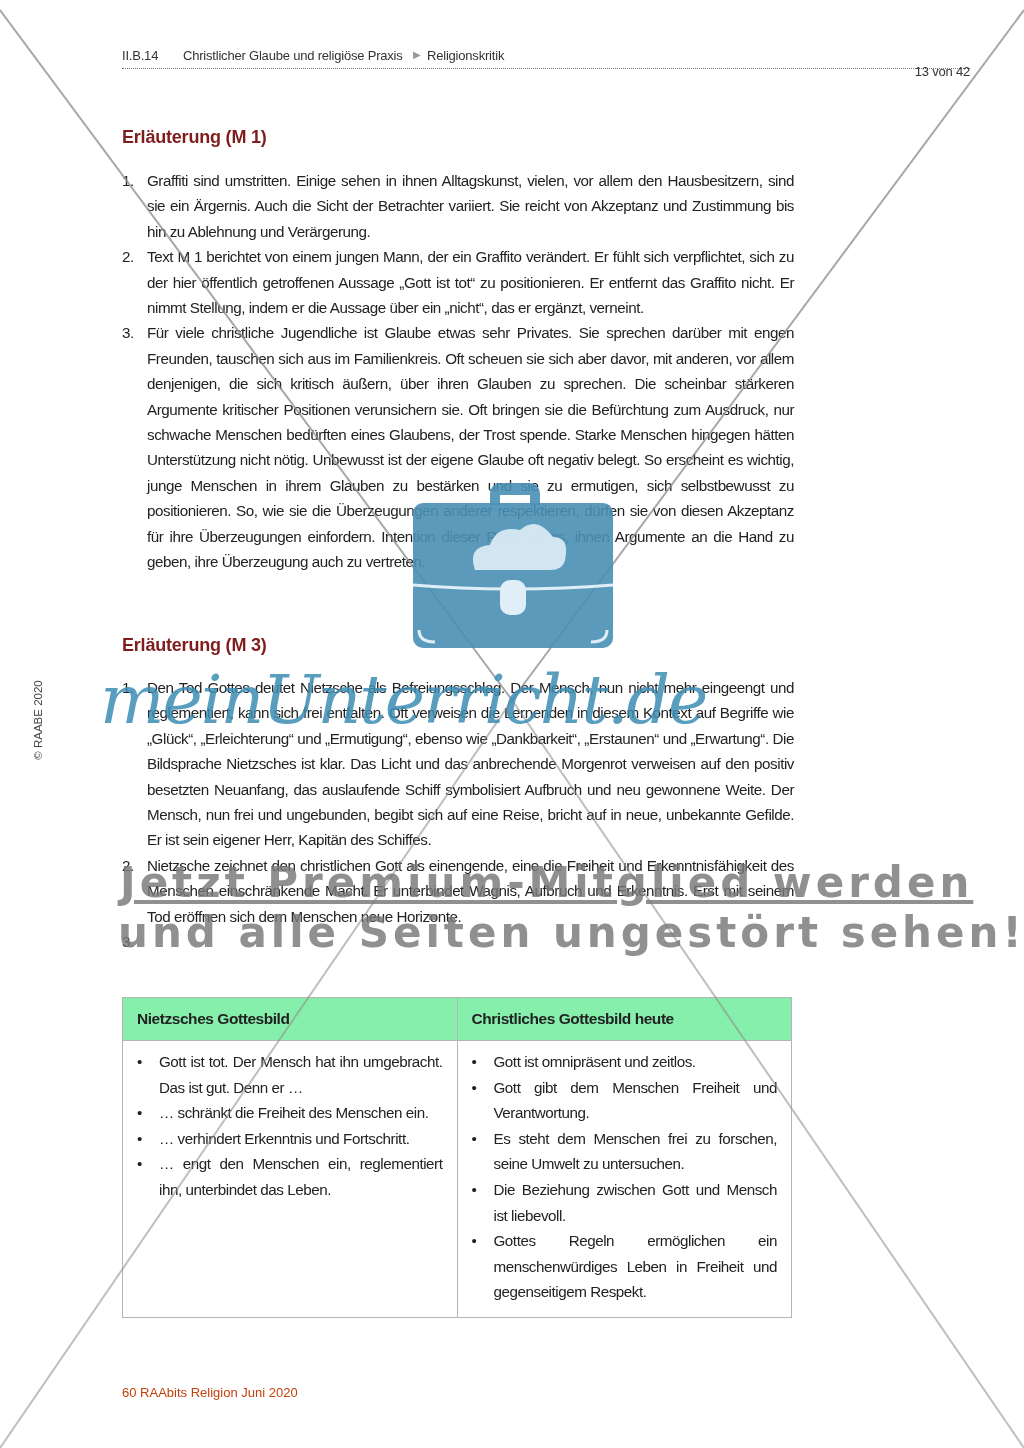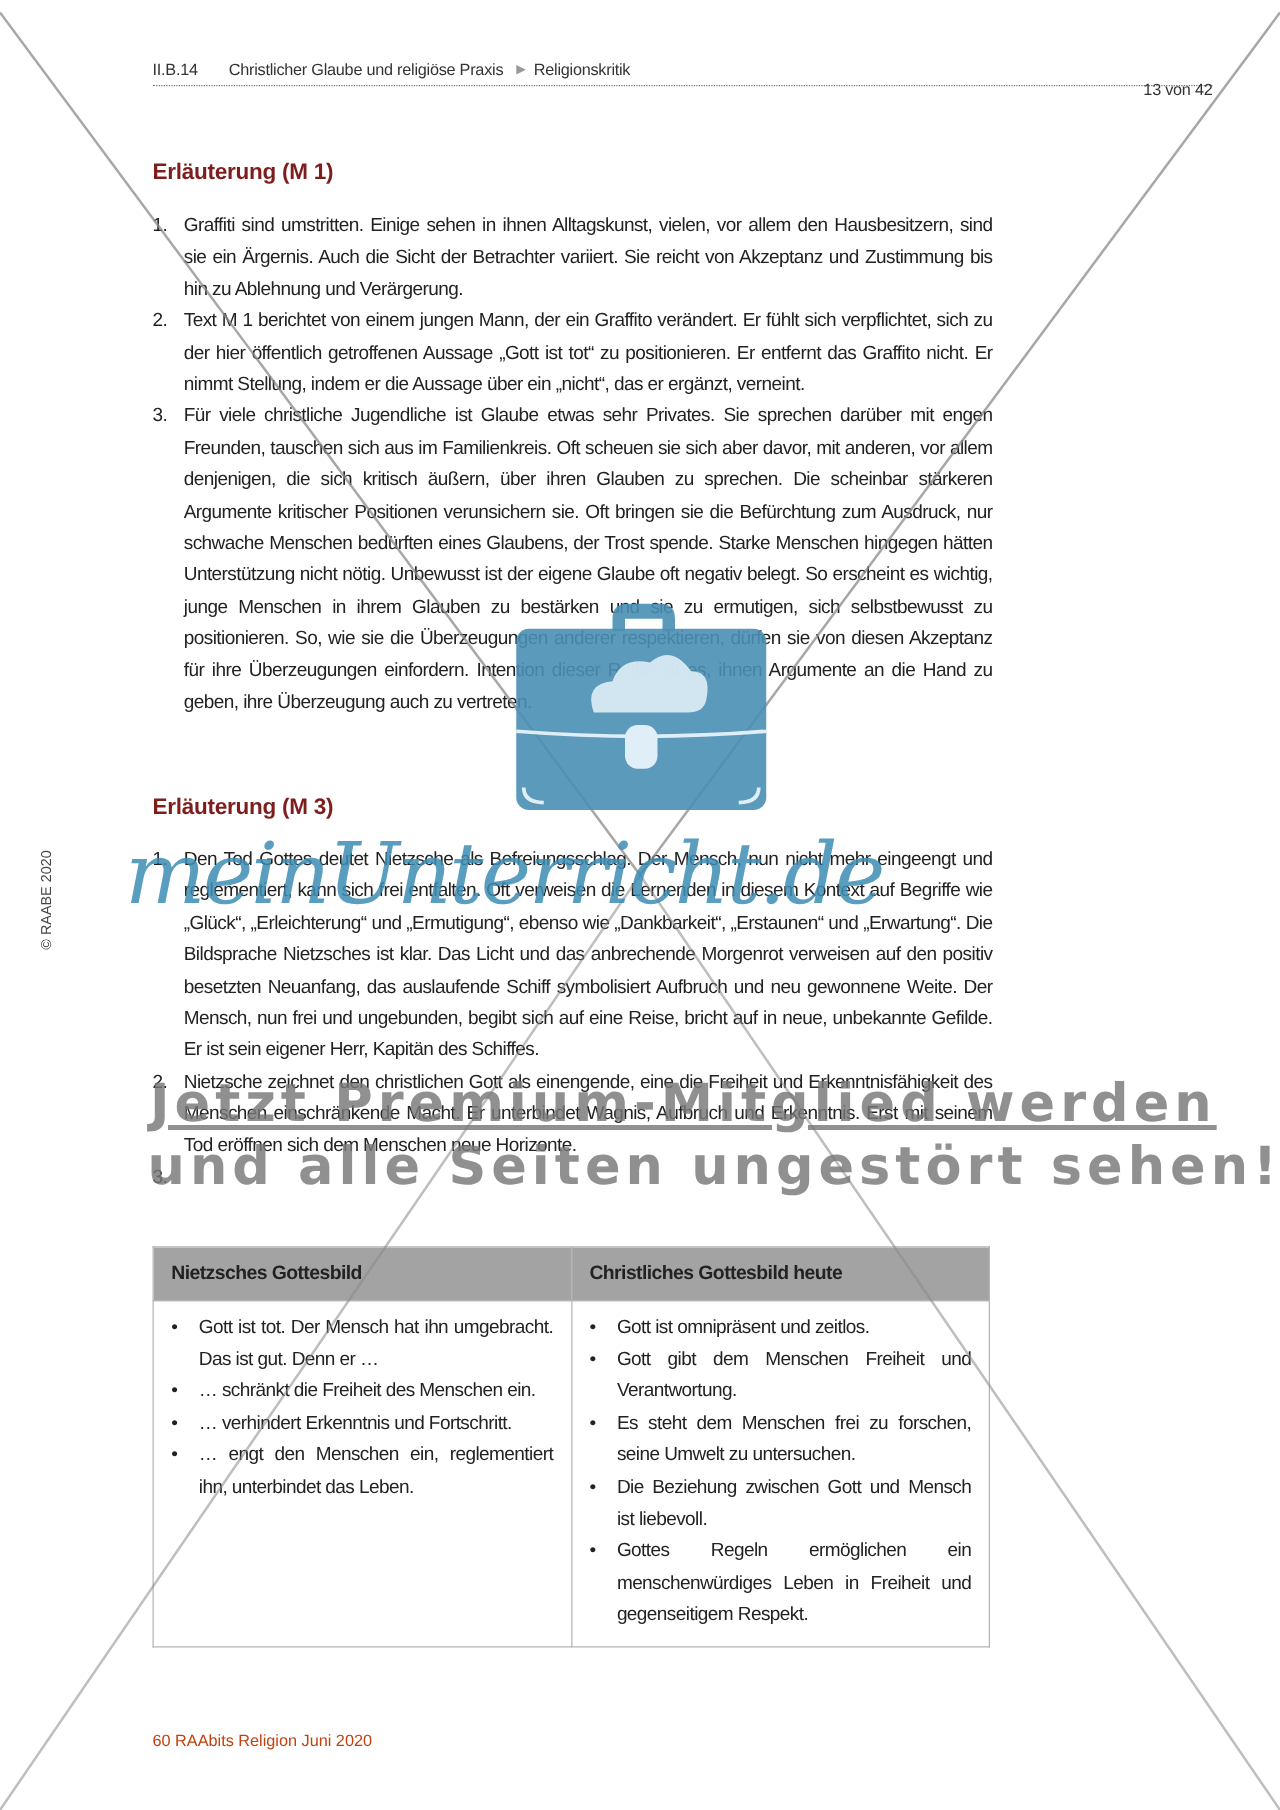--- a/index.html
+++ b/index.html
@@ -35,21 +35,21 @@
       letter-spacing: -0.45px;
     }
     ol.items li { position: relative; padding-left: 25px; text-align: justify; }
     ol.items li .num { position: absolute; left: 0; top: 0; }
 
     table.compare {
       position: absolute; left: 122px; top: 997px; width: 670px;
       border-collapse: collapse; font-size: 15.2px; letter-spacing: -0.45px;
     }
     table.compare th {
-      background: #a3a3a3; border: 1px solid #b5b5b5; text-align: left;
+      background: #86efac; border: 1px solid #b5b5b5; text-align: left;
       font-weight: bold; padding: 0 14px; height: 42px; font-size: 15.5px; color: #222;
     }
     table.compare td {
       border: 1px solid #b5b5b5; vertical-align: top; padding: 8px 14px 12px 12px;
       height: 252px;
       margin-left: 45px;
     }
     table.compare ul { list-style: none; margin: 0; padding: 0; }
     table.compare ul li {
       position: relative; padding-left: 24px; line-height: 25.6px; text-align: justify;

